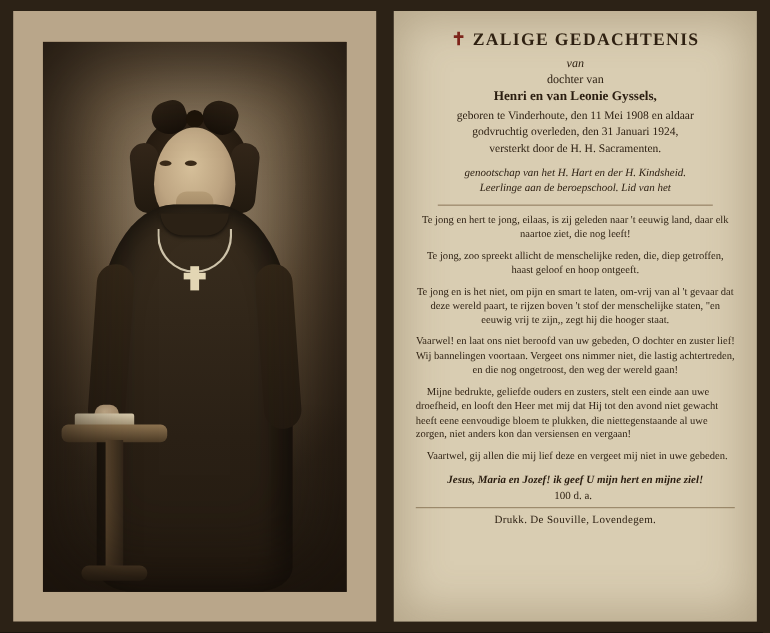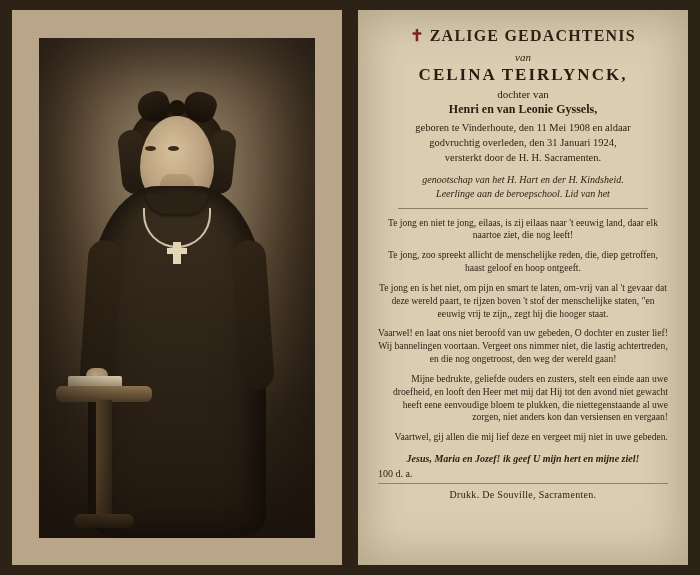--- a/index.html
+++ b/index.html
@@ -340,33 +340,33 @@
     opacity: .65;
     margin: 7px auto 8px auto;
   }
   .verse {
     font-size: 9.6px;
     line-height: 1.34;
     text-align: center;
     margin: 0 0 7px 0;
   }
   .verse.left {
-    text-align: right;
+    text-align: left;
     text-indent: 10px;
   }
   .closing {
     font-size: 10px;
     font-style: italic;
     font-weight: bold;
     line-height: 1.35;
     margin: 8px 0 2px 0;
   }
   .indulgence {
     font-size: 10px;
-    text-align: left;
+    text-align: center;
     margin: 0 4px 4px 0;
   }
   .foot-rule {
     width: 100%;
     height: 1px;
     background: #6b5334;
     opacity: .6;
     margin: 4px 0 5px 0;
   }
   .printer {
@@ -417,43 +417,42 @@
   </div>
 
   <div class="card-panel">
 
     <div class="hdr-title">
       <span class="dagger">✝</span><span>ZALIGE GEDACHTENIS</span>
     </div>
 
     <div class="van">van</div>
 
-    <div class="name">CELINA TEIRLYNCK,</div>
 
     <div class="dochter">dochter van</div>
 
     <div class="parents">Henri en van Leonie Gyssels,</div>
 
     <div class="details">geboren te Vinderhoute, den 11 Mei 1908 en aldaar</div>
     <div class="details">godvruchtig overleden, den 31 Januari 1924,</div>
     <div class="details">versterkt door de H. H. Sacramenten.</div>
 
     <div class="italics-block">
       <div>genootschap van het H. Hart en der H. Kindsheid.</div>
       <div>Leerlinge aan de beroepschool. Lid van het</div>
     </div>
 
     <div class="rule"></div>
 
-    <div class="verse">Te jong en niet te jong, eilaas, is zij eilaas naar 't eeuwig land, daar elk naartoe ziet, die nog leeft!</div>
+    <div class="verse">Te jong en hert te jong, eilaas, is zij geleden naar 't eeuwig land, daar elk naartoe ziet, die nog leeft!</div>
     <div class="verse">Te jong, zoo spreekt allicht de menschelijke reden, die, diep getroffen, haast geloof en hoop ontgeeft.</div>
     <div class="verse">Te jong en is het niet, om pijn en smart te laten, om-vrij van al 't gevaar dat deze wereld paart, te rijzen boven 't stof der menschelijke staten, "en eeuwig vrij te zijn,, zegt hij die hooger staat.</div>
     <div class="verse">Vaarwel! en laat ons niet beroofd van uw gebeden, O dochter en zuster lief! Wij bannelingen voortaan. Vergeet ons nimmer niet, die lastig achtertreden, en die nog ongetroost, den weg der wereld gaan!</div>
     <div class="verse left">Mijne bedrukte, geliefde ouders en zusters, stelt een einde aan uwe droefheid, en looft den Heer met mij dat Hij tot den avond niet gewacht heeft eene eenvoudige bloem te plukken, die niettegenstaande al uwe zorgen, niet anders kon dan versiensen en vergaan!</div>
     <div class="verse left">Vaartwel, gij allen die mij lief deze en vergeet mij niet in uwe gebeden.</div>
 
     <div class="closing">Jesus, Maria en Jozef! ik geef U mijn hert en mijne ziel!</div>
     <div class="indulgence">100 d. a.</div>
 
     <div class="foot-rule"></div>
-    <div class="printer">Drukk. De Souville, Sacramenten.</div>
+    <div class="printer">Drukk. De Souville, Lovendegem.</div>
   </div>
 </div>
 
 </body></html>

